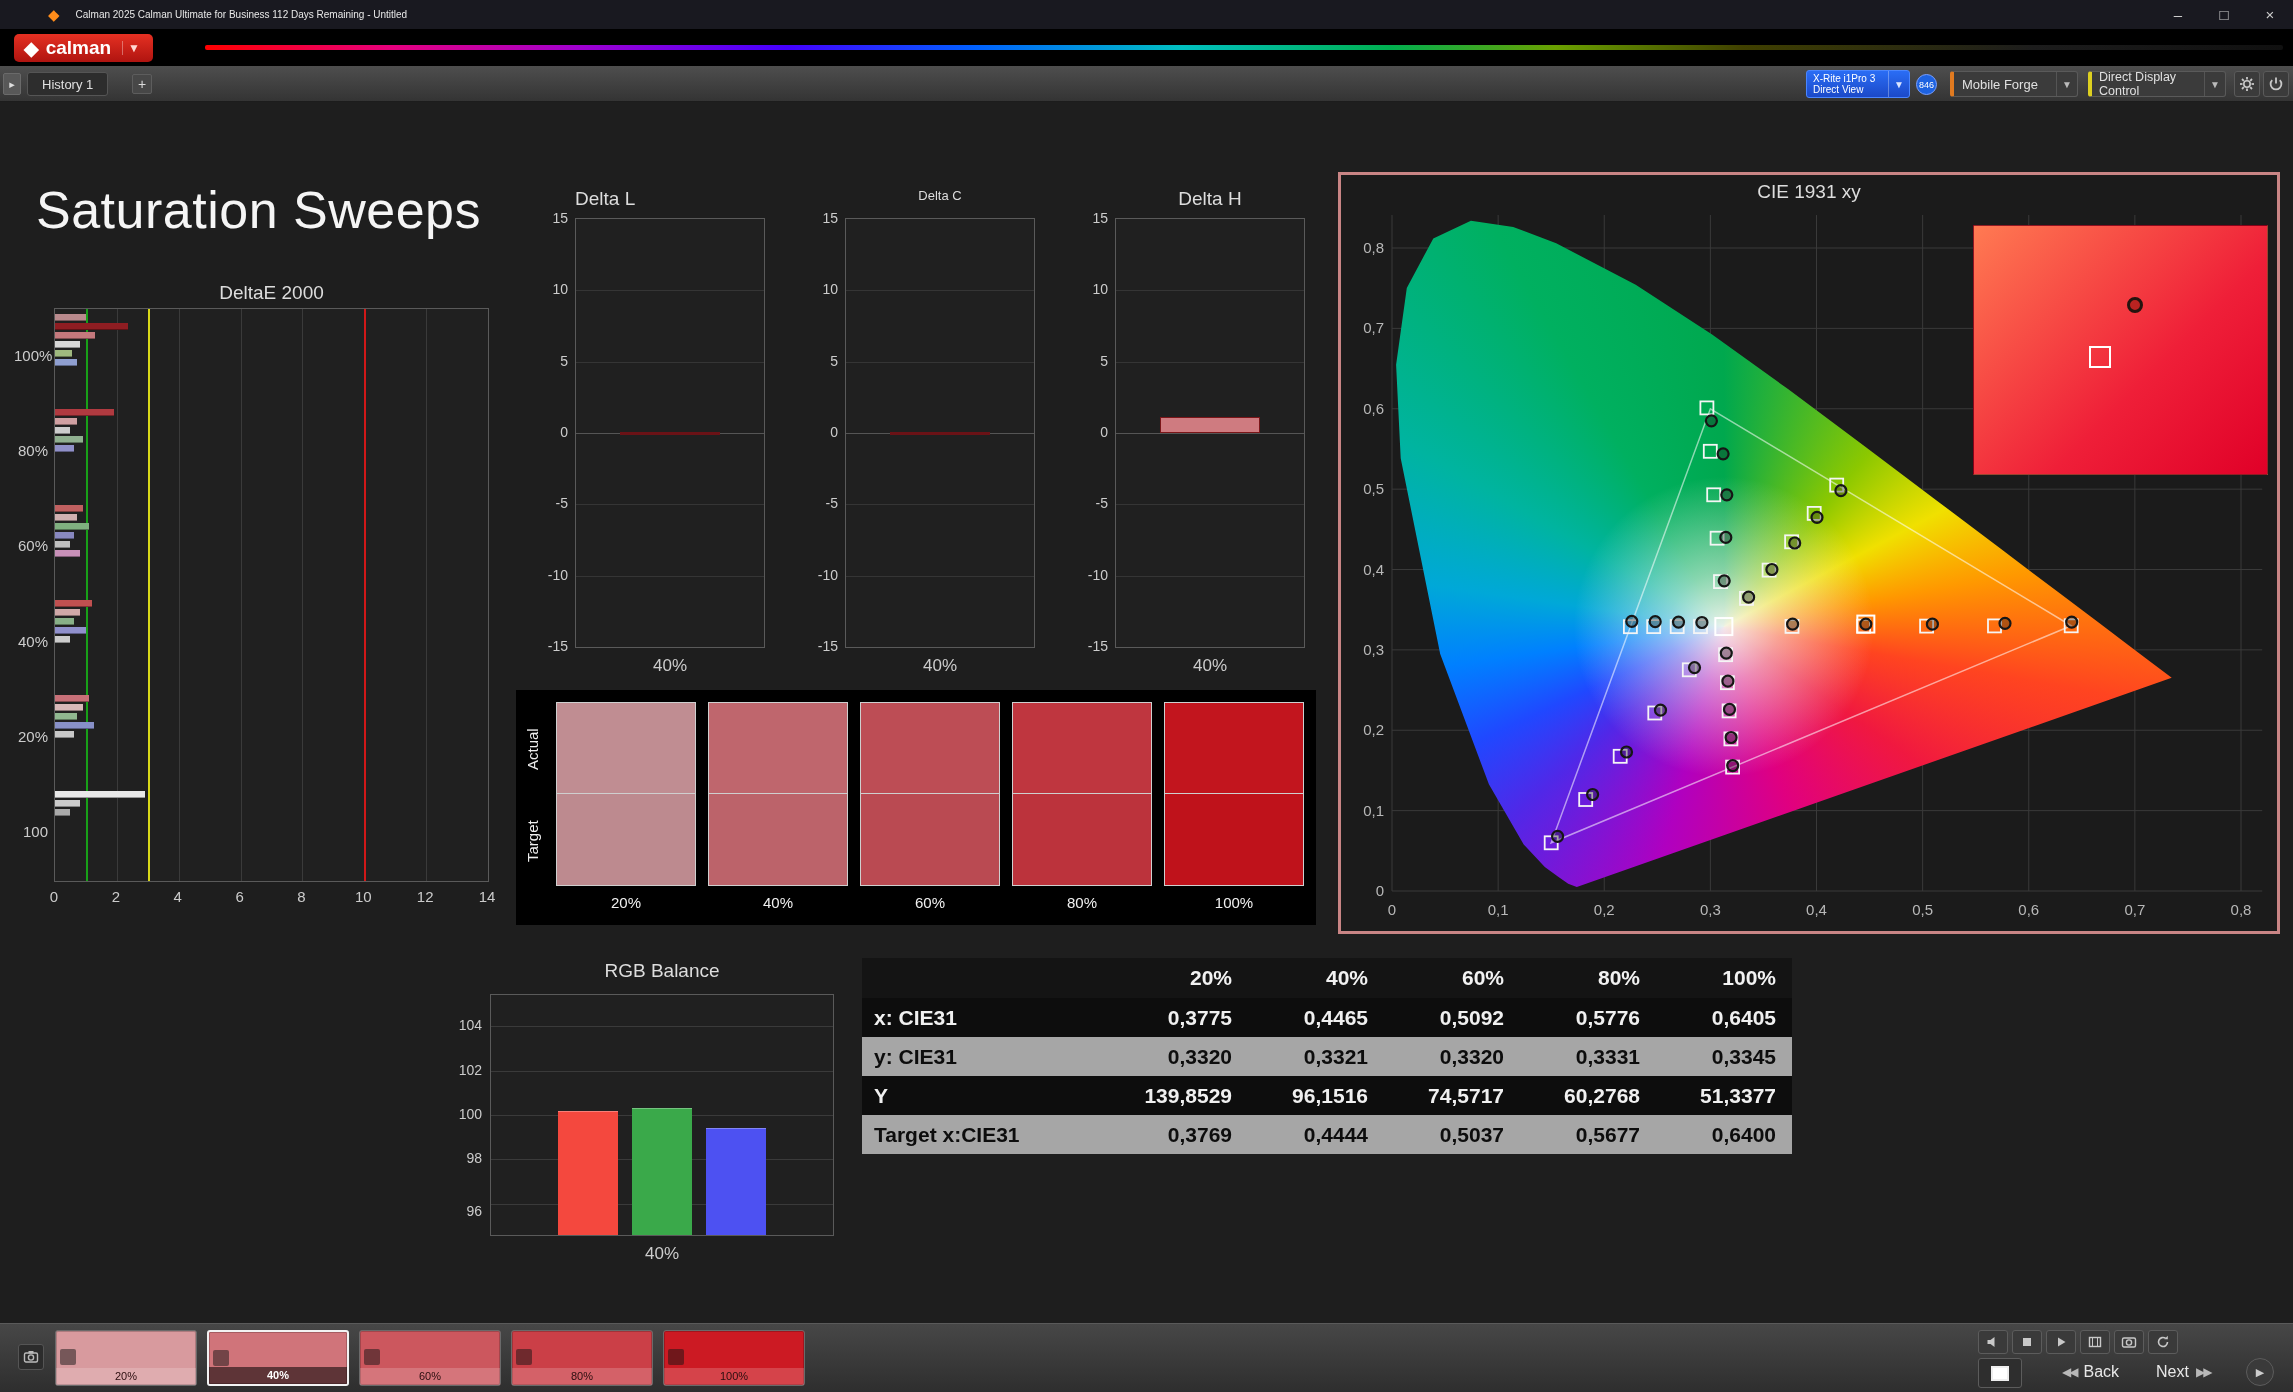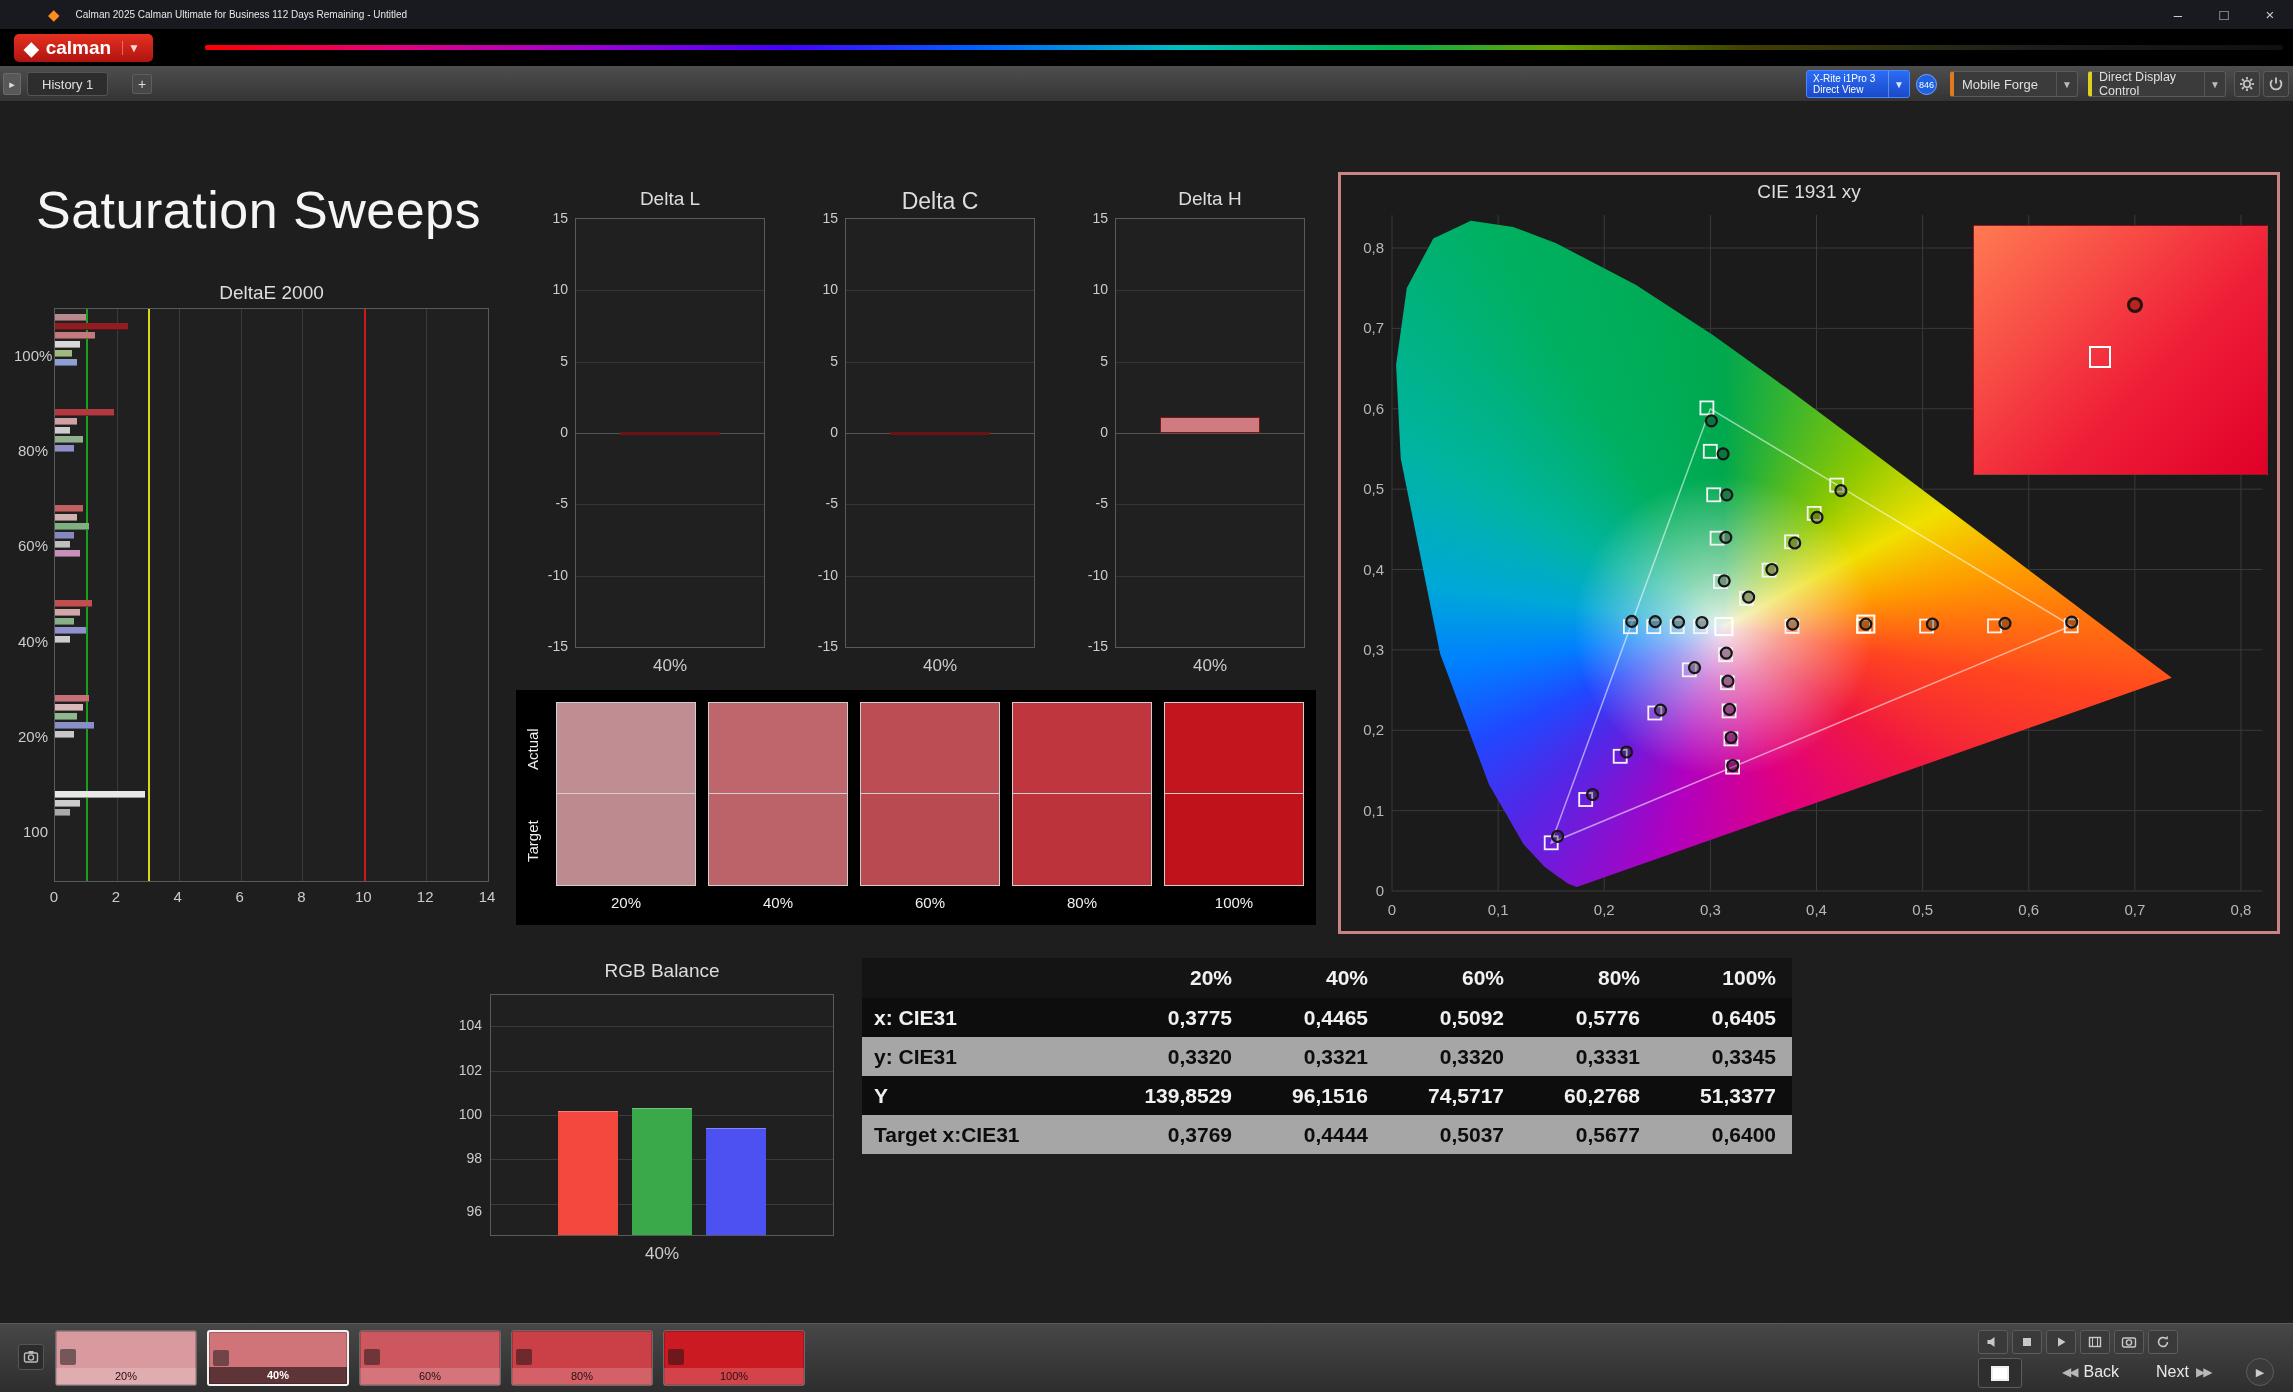--- a/index.html
+++ b/index.html
@@ -243,40 +243,40 @@
       <div class="gen" style="left: 148.714px; top: 606px; width: 30px; text-align: center; font-size: 15px; color: rgb(204, 204, 204);">4</div>
       <div class="gen" style="left: 210.571px; top: 606px; width: 30px; text-align: center; font-size: 15px; color: rgb(204, 204, 204);">6</div>
       <div class="gen" style="left: 272.429px; top: 606px; width: 30px; text-align: center; font-size: 15px; color: rgb(204, 204, 204);">8</div>
       <div class="gen" style="left: 334.286px; top: 606px; width: 30px; text-align: center; font-size: 15px; color: rgb(204, 204, 204);">10</div>
       <div class="gen" style="left: 396.143px; top: 606px; width: 30px; text-align: center; font-size: 15px; color: rgb(204, 204, 204);">12</div>
       <div class="gen" style="left: 458px; top: 606px; width: 30px; text-align: center; font-size: 15px; color: rgb(204, 204, 204);">14</div>
     </div>
 
   <div id="delta-charts">
       <div class="gen" style="left: 500px; top: 188px; width: 300px; height: 500px;">
-        <div class="gen" style="left: 75px; top: 0px; width: 190px; text-align: center; font-size: 19px; color: rgb(221, 221, 221);">Delta L</div>
+        <div class="gen" style="left: 75px; top: 0px; width: 190px; font-size: 19px; color: rgb(221, 221, 221);">Delta L</div>
         <div class="gen" style="left: 75px; top: 30px; width: 190px; height: 430px; background: rgb(32, 32, 32); border: 1px solid rgb(90, 90, 90);">
           <div class="gen" style="left: 0px; top: 71.3333px; width: 188px; height: 1px; background: rgb(53, 53, 53);"></div>
           <div class="gen" style="left: 0px; top: 142.667px; width: 188px; height: 1px; background: rgb(53, 53, 53);"></div>
           <div class="gen" style="left: 0px; top: 214px; width: 188px; height: 1px; background: rgb(85, 85, 85);"></div>
           <div class="gen" style="left: 0px; top: 285.333px; width: 188px; height: 1px; background: rgb(53, 53, 53);"></div>
           <div class="gen" style="left: 0px; top: 356.667px; width: 188px; height: 1px; background: rgb(53, 53, 53);"></div>
           <div class="gen" style="left: 44px; top: 213px; width: 100px; height: 3px; background: rgb(106, 18, 22);"></div>
         </div>
         <div class="gen" style="left: 28px; top: 22px; width: 40px; text-align: right; font-size: 14px; color: rgb(204, 204, 204);">15</div>
         <div class="gen" style="left: 28px; top: 93.3333px; width: 40px; text-align: right; font-size: 14px; color: rgb(204, 204, 204);">10</div>
         <div class="gen" style="left: 28px; top: 164.667px; width: 40px; text-align: right; font-size: 14px; color: rgb(204, 204, 204);">5</div>
         <div class="gen" style="left: 28px; top: 236px; width: 40px; text-align: right; font-size: 14px; color: rgb(204, 204, 204);">0</div>
         <div class="gen" style="left: 28px; top: 307.333px; width: 40px; text-align: right; font-size: 14px; color: rgb(204, 204, 204);">-5</div>
         <div class="gen" style="left: 28px; top: 378.667px; width: 40px; text-align: right; font-size: 14px; color: rgb(204, 204, 204);">-10</div>
         <div class="gen" style="left: 28px; top: 450px; width: 40px; text-align: right; font-size: 14px; color: rgb(204, 204, 204);">-15</div>
         <div class="gen" style="left: 75px; top: 468px; width: 190px; text-align: center; font-size: 17px; color: rgb(204, 204, 204);">40%</div>
       </div>
       <div class="gen" style="left: 770px; top: 188px; width: 300px; height: 500px;">
-        <div class="gen" style="left: 75px; top: 0px; width: 190px; text-align: center; font-size: 23px; color: rgb(221, 221, 221);">Delta C</div>
+        <div class="gen" style="left: 75px; top: 0px; width: 190px; text-align: center; font-size: 13px; color: rgb(221, 221, 221);">Delta C</div>
         <div class="gen" style="left: 75px; top: 30px; width: 190px; height: 430px; background: rgb(32, 32, 32); border: 1px solid rgb(90, 90, 90);">
           <div class="gen" style="left: 0px; top: 71.3333px; width: 188px; height: 1px; background: rgb(53, 53, 53);"></div>
           <div class="gen" style="left: 0px; top: 142.667px; width: 188px; height: 1px; background: rgb(53, 53, 53);"></div>
           <div class="gen" style="left: 0px; top: 214px; width: 188px; height: 1px; background: rgb(85, 85, 85);"></div>
           <div class="gen" style="left: 0px; top: 285.333px; width: 188px; height: 1px; background: rgb(53, 53, 53);"></div>
           <div class="gen" style="left: 0px; top: 356.667px; width: 188px; height: 1px; background: rgb(53, 53, 53);"></div>
           <div class="gen" style="left: 44px; top: 213px; width: 100px; height: 3px; background: rgb(106, 18, 22);"></div>
         </div>
         <div class="gen" style="left: 28px; top: 22px; width: 40px; text-align: right; font-size: 14px; color: rgb(204, 204, 204);">15</div>
         <div class="gen" style="left: 28px; top: 93.3333px; width: 40px; text-align: right; font-size: 14px; color: rgb(204, 204, 204);">10</div>

